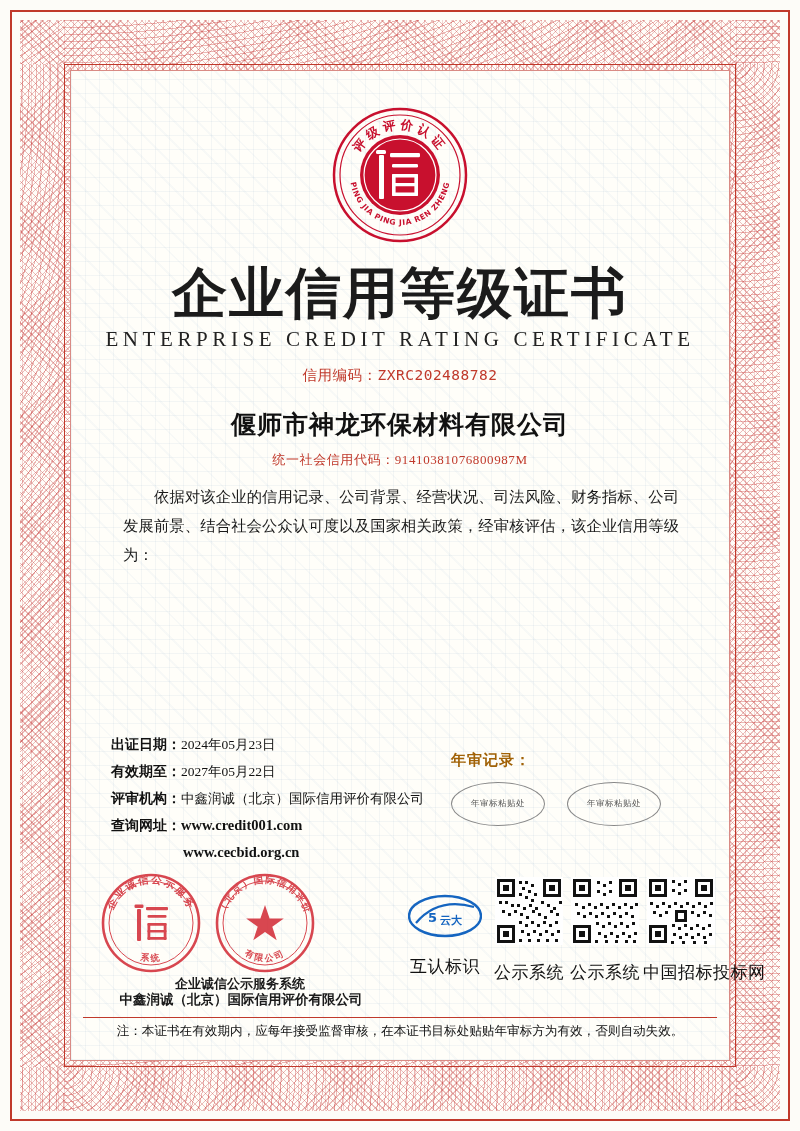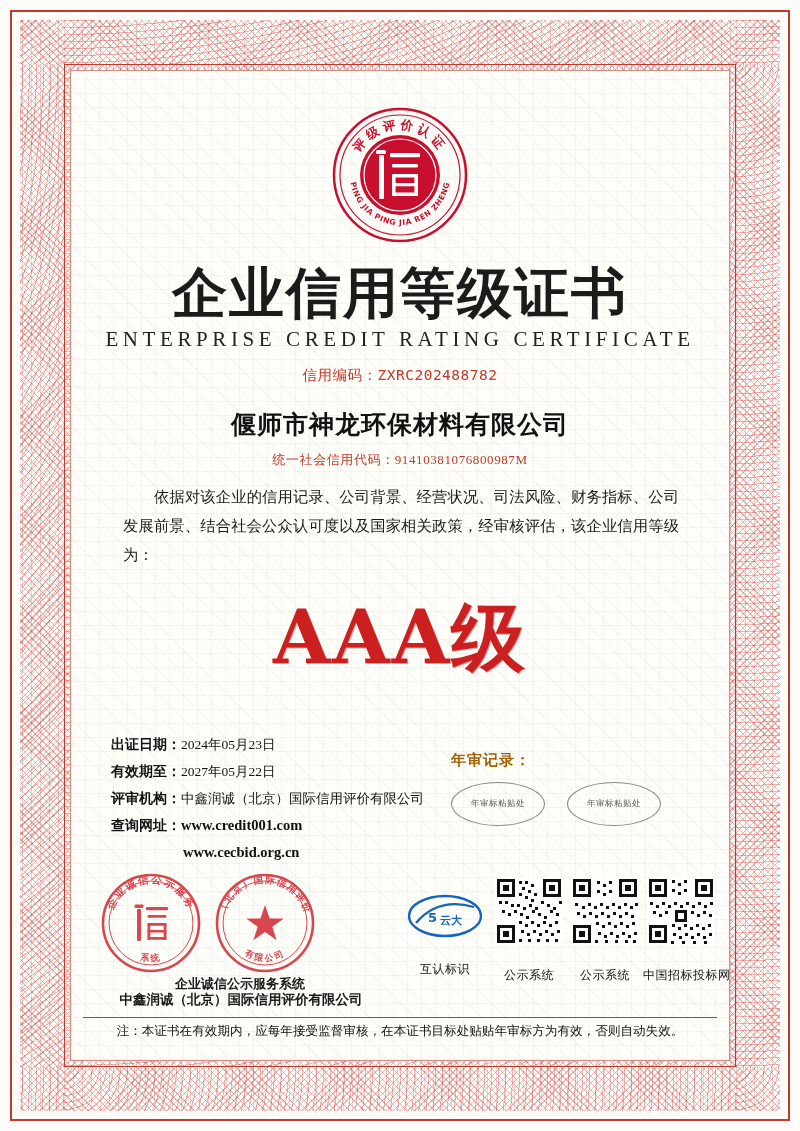--- a/index.html
+++ b/index.html
@@ -296,23 +296,23 @@
   .mark-q1   { left: 84px; top: 6px; }
   .mark-q2   { left: 160px; top: 6px; }
   .mark-q3   { left: 236px; top: 6px; }
   .qr {
     width: 68px;
     height: 68px;
     margin: 0 auto;
     background-color: #ffffff;
   }
   .mark-label {
-    margin-top: 22px;
-    font-family: "DejaVu Sans", sans-serif;
-    font-size: 12px;
+    margin-top: 16px;
+    font-family: "DejaVu Sans", sans-serif;
+    font-size: 17px;
     color: #111111;
     white-space: nowrap;
     letter-spacing: 0.5px;
   }
   .cloud-logo {
     width: 74px;
     height: 46px;
     margin: 0 auto;
   }
   
@@ -380,23 +380,20 @@
     </div>
 
     <div class="title-cn">企业信用等级证书</div>
     <div class="title-en">ENTERPRISE CREDIT RATING CERTIFICATE</div>
     <div class="cert-no">信用编码：ZXRC202488782</div>
     <div class="company">偃师市神龙环保材料有限公司</div>
     <div class="usci">统一社会信用代码：91410381076800987M</div>
 
     <div class="statement">依据对该企业的信用记录、公司背景、经营状况、司法风险、财务指标、公司发展前景、结合社会公众认可度以及国家相关政策，经审核评估，该企业信用等级为：</div>
 
-    <div class="grade">
-      <span class="grade-text">AAA级</span>
-    </div>
 
     <div class="details">
       <div class="row">
         <span class="label">出证日期：</span><span class="value">2024年05月23日</span>
       </div>
       <div class="row">
         <span class="label">有效期至：</span><span class="value">2027年05月22日</span>
       </div>
       <div class="row">
         <span class="label">评审机构：</span><span class="value">中鑫润诚（北京）国际信用评价有限公司</span>

